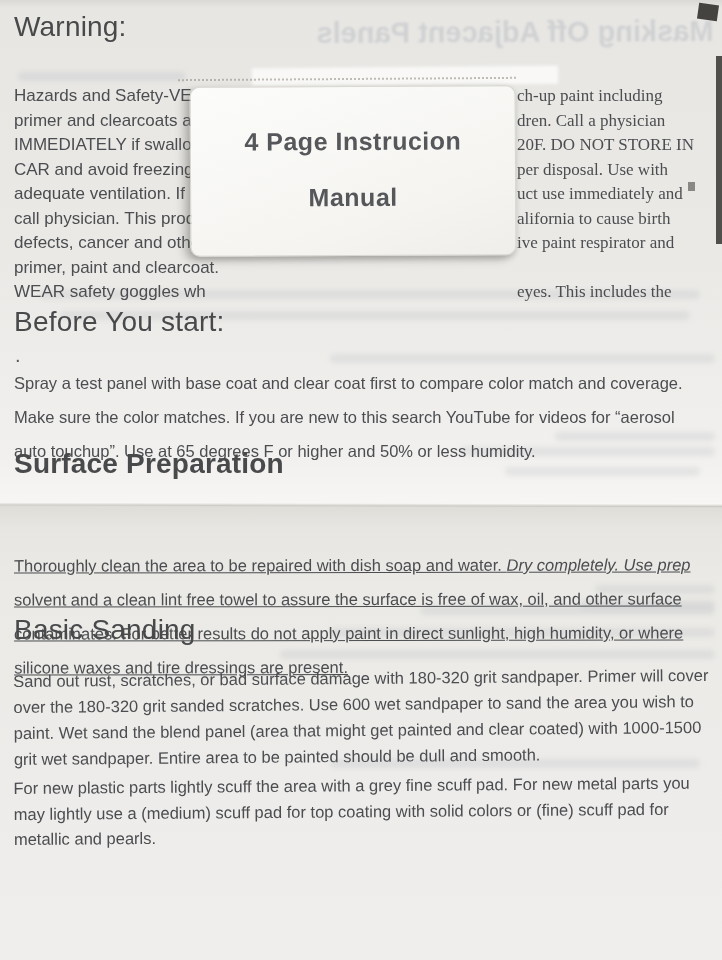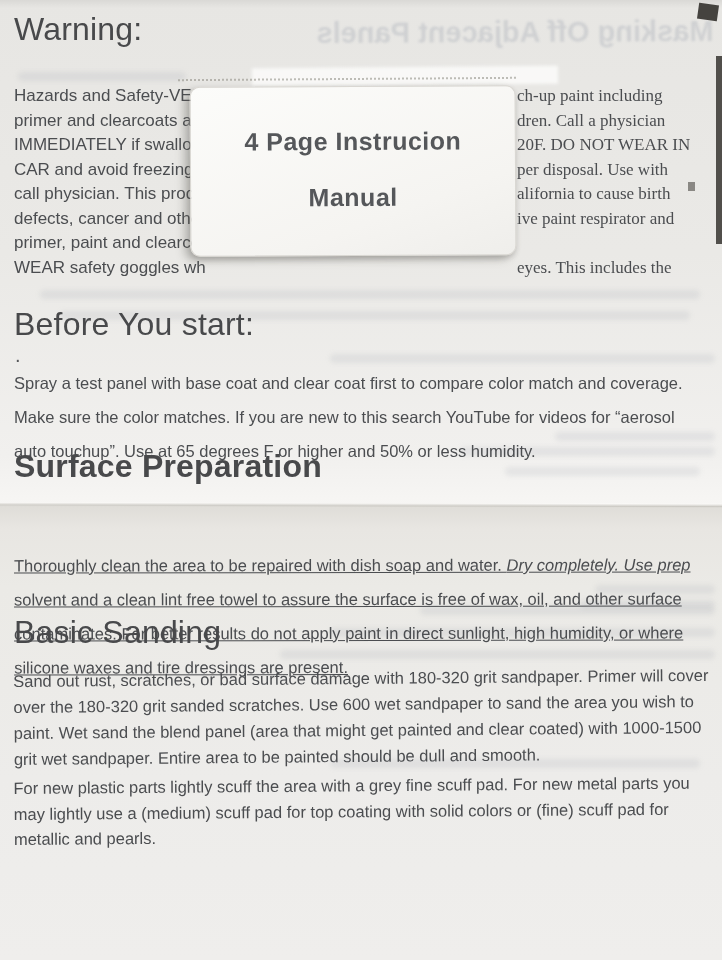--- a/index.html
+++ b/index.html
@@ -21,21 +21,21 @@
     background:linear-gradient(180deg,rgba(0,0,0,.06),rgba(0,0,0,0));}
 
   
   .ghost-heading{position:absolute;top:16px;left:315px;width:400px;
     transform:scaleX(-1) rotate(.3deg);font-size:29px;font-weight:600;
     color:rgba(125,133,152,.22);filter:blur(1.3px);text-align:center;}
   .gline{position:absolute;height:9px;border-radius:5px;
     background:rgba(128,138,158,.13);filter:blur(2.6px);}
 
   
-  .h1{position:absolute;left:14px;font-size:32px;font-weight:400;
+  .h1{position:absolute;left:14px;font-size:28px;font-weight:400;
     color:#48494b;line-height:1.15;letter-spacing:.2px;}
 
   
   .warn-lines{position:absolute;left:14px;top:86px;width:700px;font-size:17px;z-index:2;}
   .warn-line{position:relative;height:24.5px;}
   .warn-line .lf{position:absolute;left:0;white-space:nowrap;}
   .warn-line .rf{position:absolute;left:503px;white-space:nowrap;font-family:Liberation Serif, serif;}
 
   .para{position:absolute;left:14px;width:702px;font-size:16.5px;
     line-height:34px;white-space:pre-line;}
@@ -97,25 +97,29 @@
     <div class="warn-line">
       <span class="lf">Hazards and Safety-VERY</span>
       <span class="rf">ch-up paint including</span>
     </div>
     <div class="warn-line">
       <span class="lf">primer and clearcoats ar</span>
       <span class="rf">dren. Call a physician</span>
     </div>
     <div class="warn-line">
       <span class="lf">IMMEDIATELY if swallow</span>
-      <span class="rf">20F. DO NOT WEAR IN</span>
+      <span class="rf">20F. DO NOT STORE IN</span>
     </div>
     <div class="warn-line">
       <span class="lf">CAR and avoid freezing.</span>
       <span class="rf">per disposal. Use with</span>
+    </div>
+    <div class="warn-line">
+      <span class="lf">adequate ventilation. If</span>
+      <span class="rf">uct use immediately and</span>
     </div>
     <div class="warn-line">
       <span class="lf">call physician. This produ</span>
       <span class="rf">alifornia to cause birth</span>
     </div>
     <div class="warn-line">
       <span class="lf">defects, cancer and othe</span>
       <span class="rf">ive paint respirator and</span>
     </div>
     <div class="warn-line">

